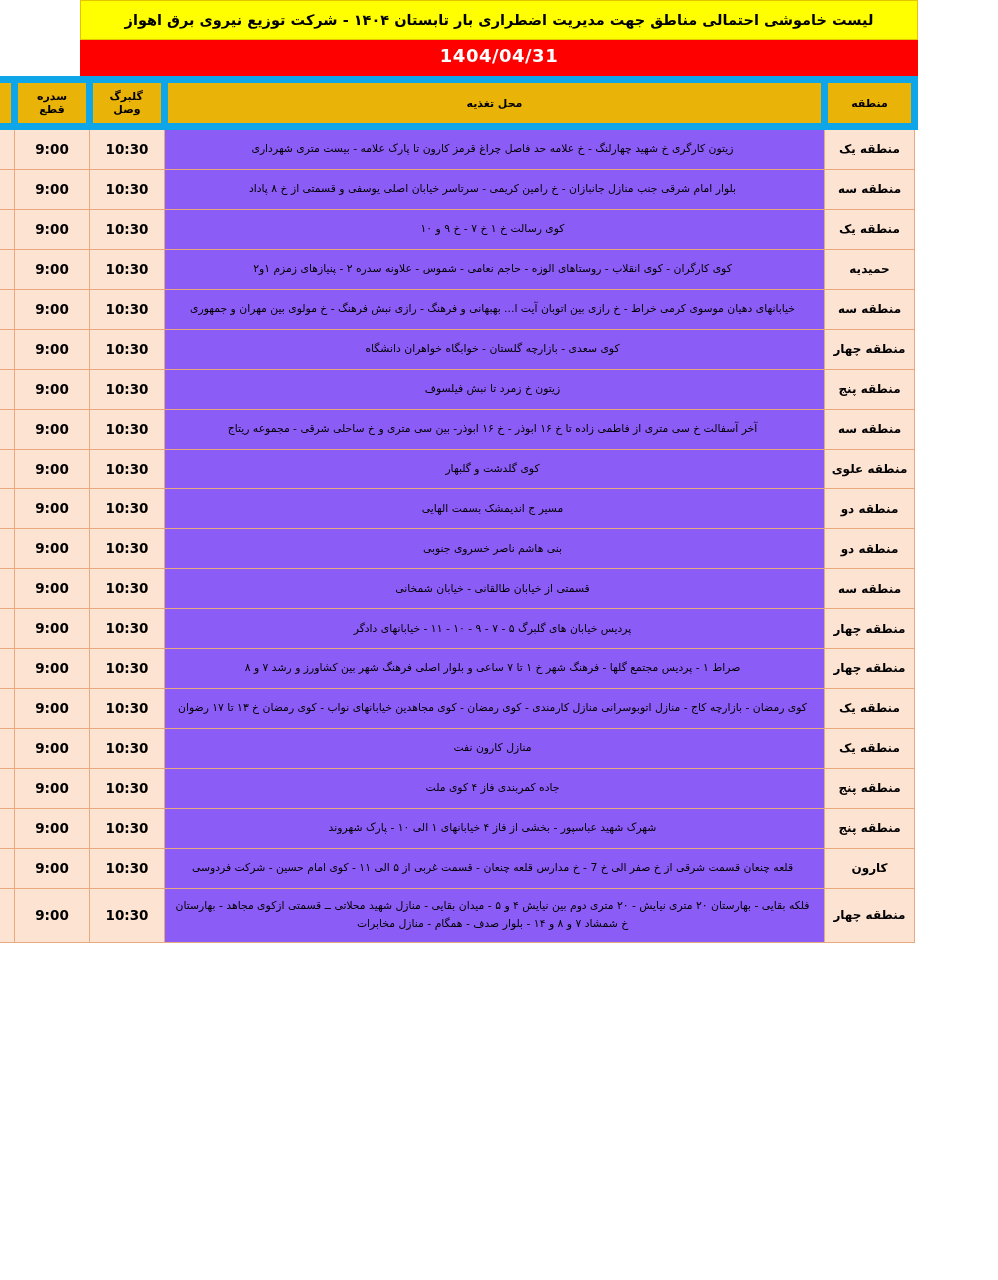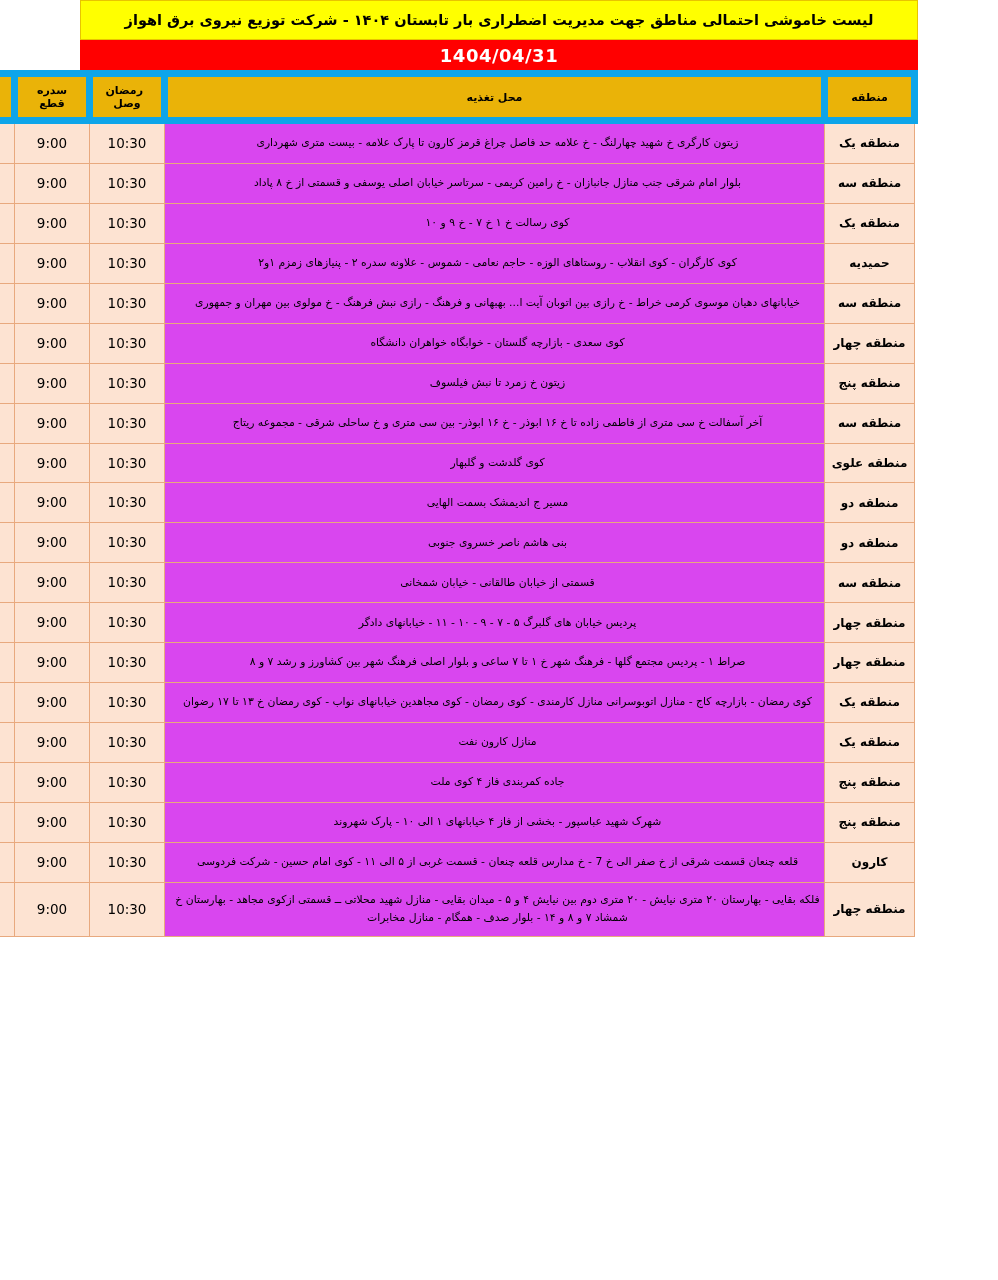--- a/index.html
+++ b/index.html
@@ -22,21 +22,21 @@
     font-size: 14.5px;
     padding: 11px 4px 11px 4px;
     border: 1px solid #e8c400;
   }
   .date-bar {
     background: #ff0000;
     color: #ffffff;
     text-align: center;
     font-weight: bold;
     font-size: 18px;
-    padding: 5px 4px 4px 4px;
+    padding: 5px 4px 10px 4px;
     letter-spacing: 0.5px;
     direction: ltr;
   }
   table {
     width: 100%;
     border-collapse: collapse;
     table-layout: fixed;
   }
   th {
     background: #eab308;
@@ -58,26 +58,26 @@
     line-height: 1.7;
   }
   td.region {
     font-weight: bold;
     font-size: 12px;
     background: #fde3d2;
     margin-top: 48px;
   }
   td.feed {
     font-size: 10.8px;
-    background: #d946ef;
+    background: #8b5cf6;
     padding-left: 8px;
-    padding-right: 2px;
+    padding-right: 12px;
   }
   td.time {
-    font-weight: normal;
+    font-weight: bold;
     font-size: 13.5px;
     direction: ltr;
   }
   td.block, td.row-no {
     font-weight: bold;
     font-size: 12.5px;
   }
   col.c-region { width: 90px; }
   col.c-feed   { width: 660px; }
   col.c-on     { width: 75px; }
@@ -99,21 +99,21 @@
       <col class="c-feed">
       <col class="c-on">
       <col class="c-off">
       <col class="c-block">
       <col class="c-no">
     </colgroup>
     <thead>
       <tr>
         <th>منطقه</th>
         <th>محل تغذیه</th>
-        <th>رمضان وصل</th>
+        <th>گلبرگ وصل</th>
         <th>سدره قطع</th>
         <th>بلوک</th>
         <th>ردیف</th>
       </tr>
     </thead>
     <tbody id="table-body">
         <tr>
           <td class="region">منطقه یک</td>
           <td class="feed">زیتون کارگری خ شهید چهارلنگ - خ علامه حد فاصل چراغ قرمز کارون تا پارک علامه - بیست متری شهرداری</td>
           <td class="time">10:30</td>

